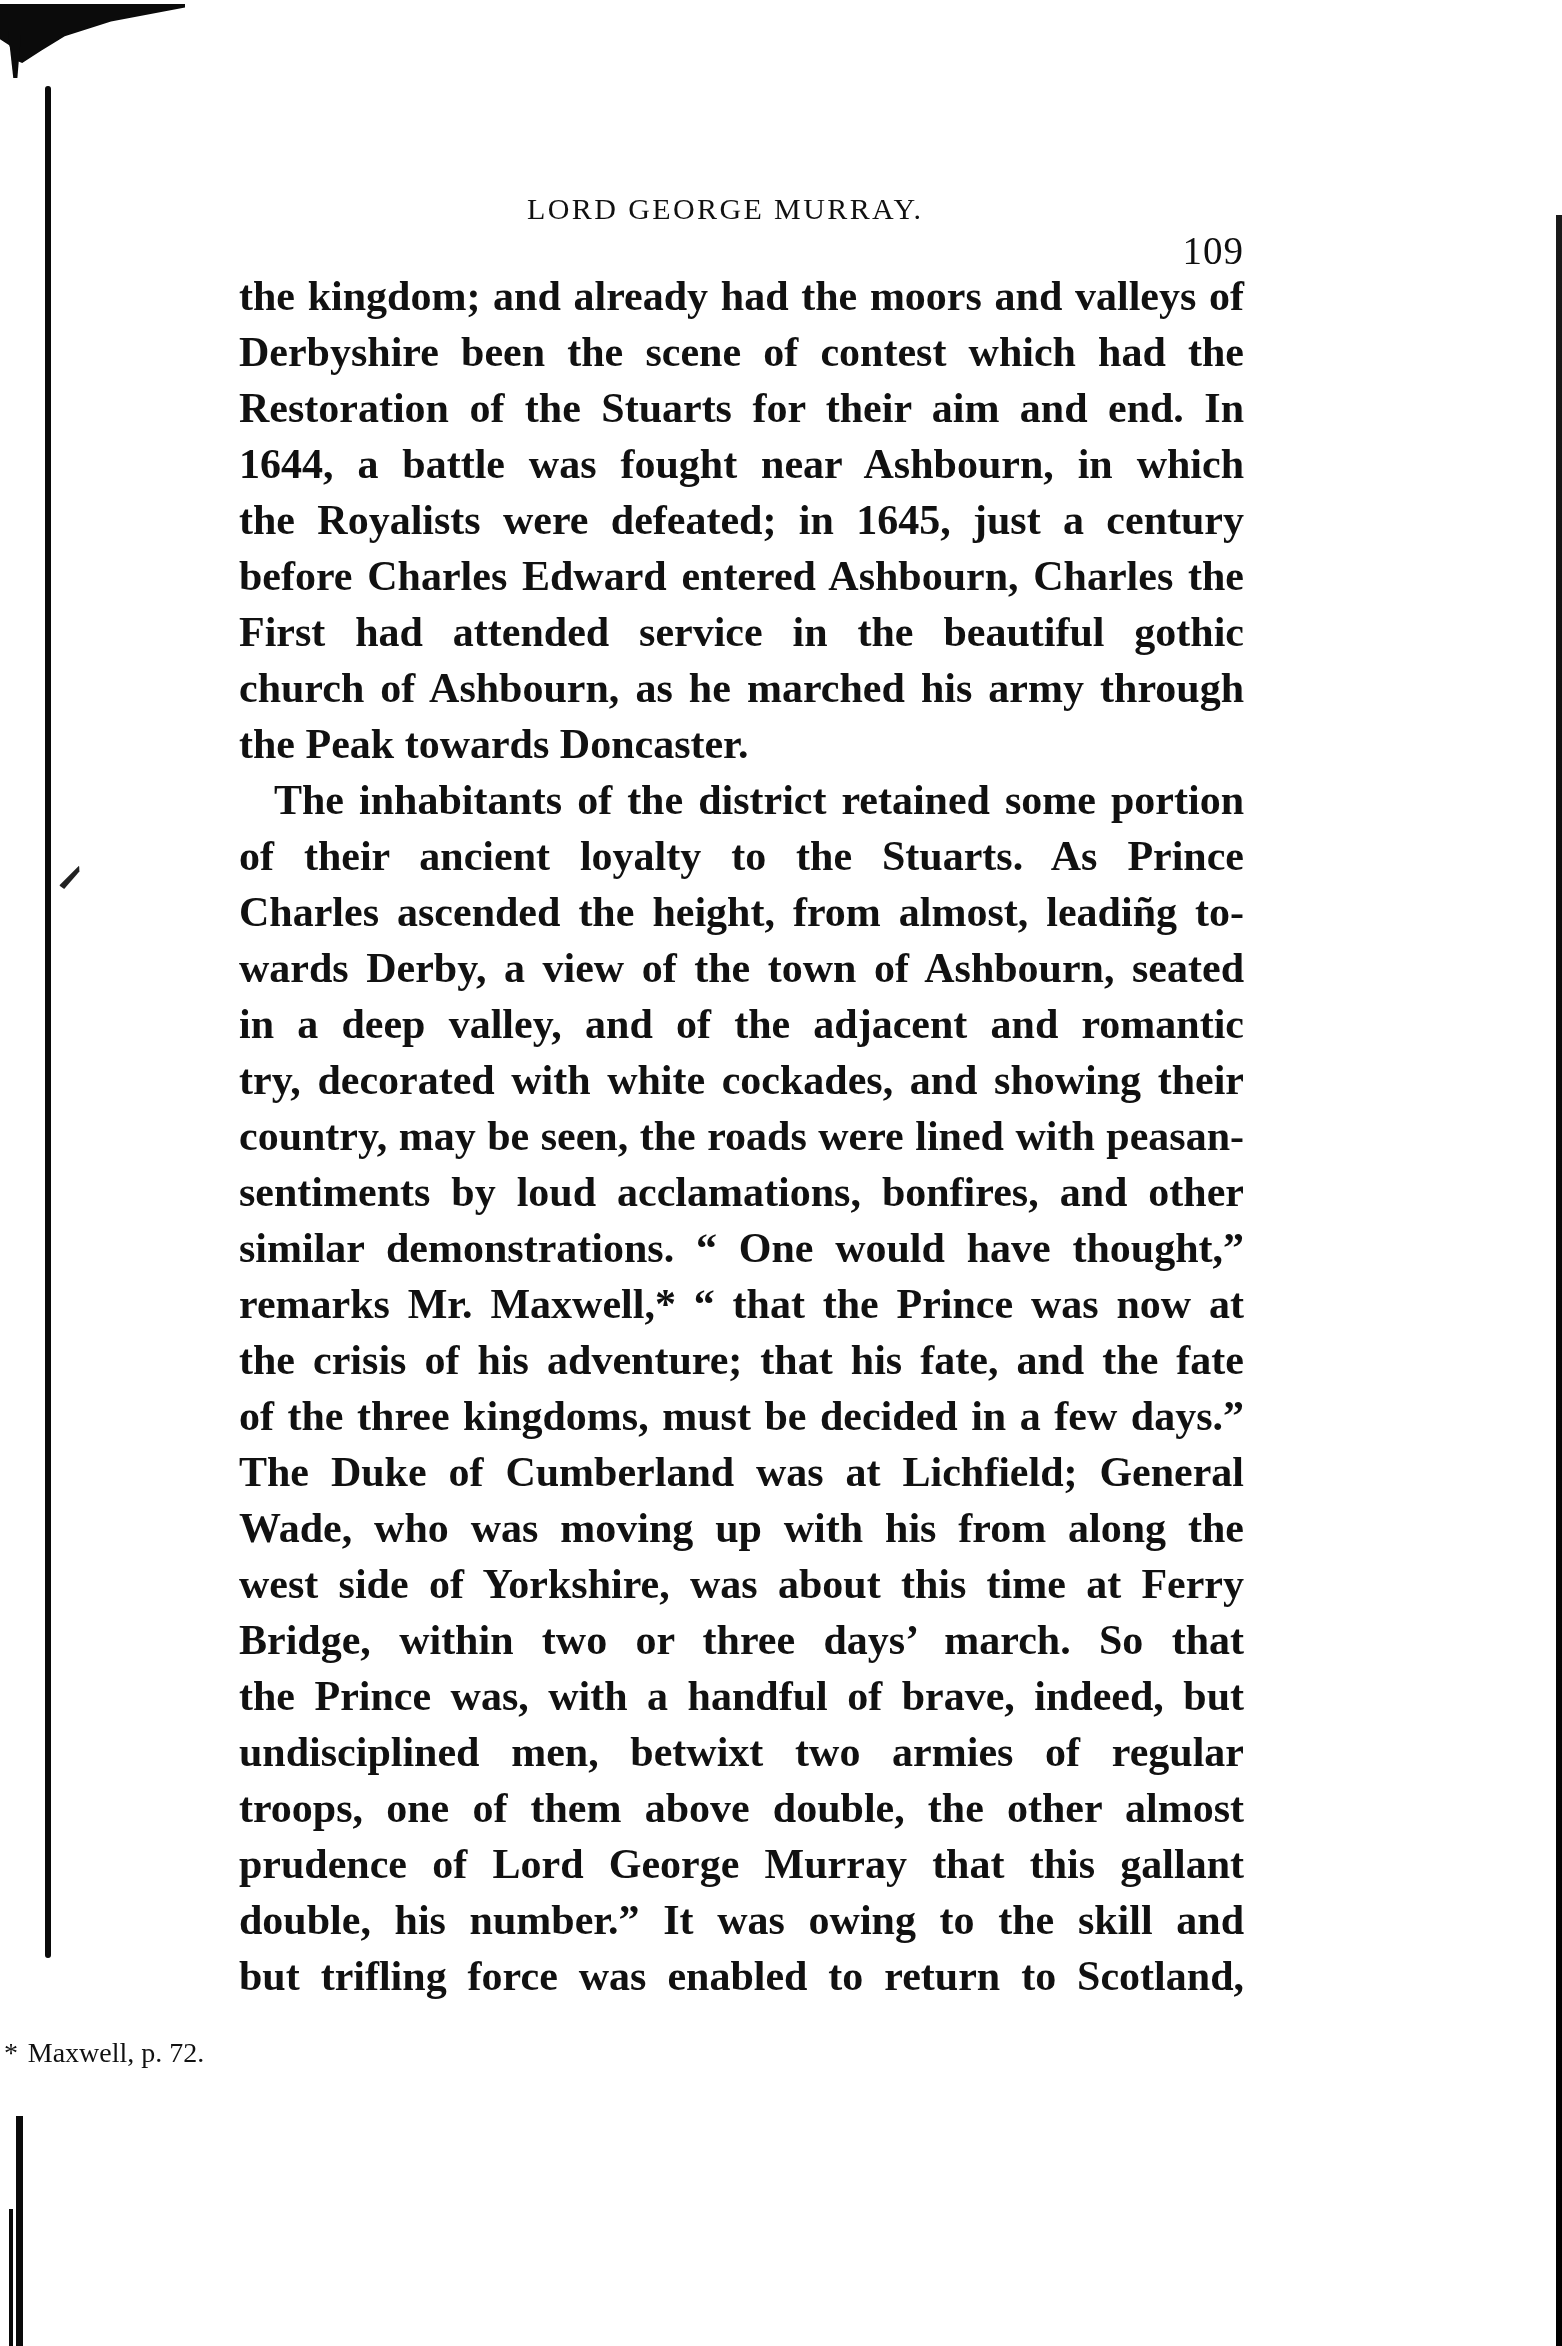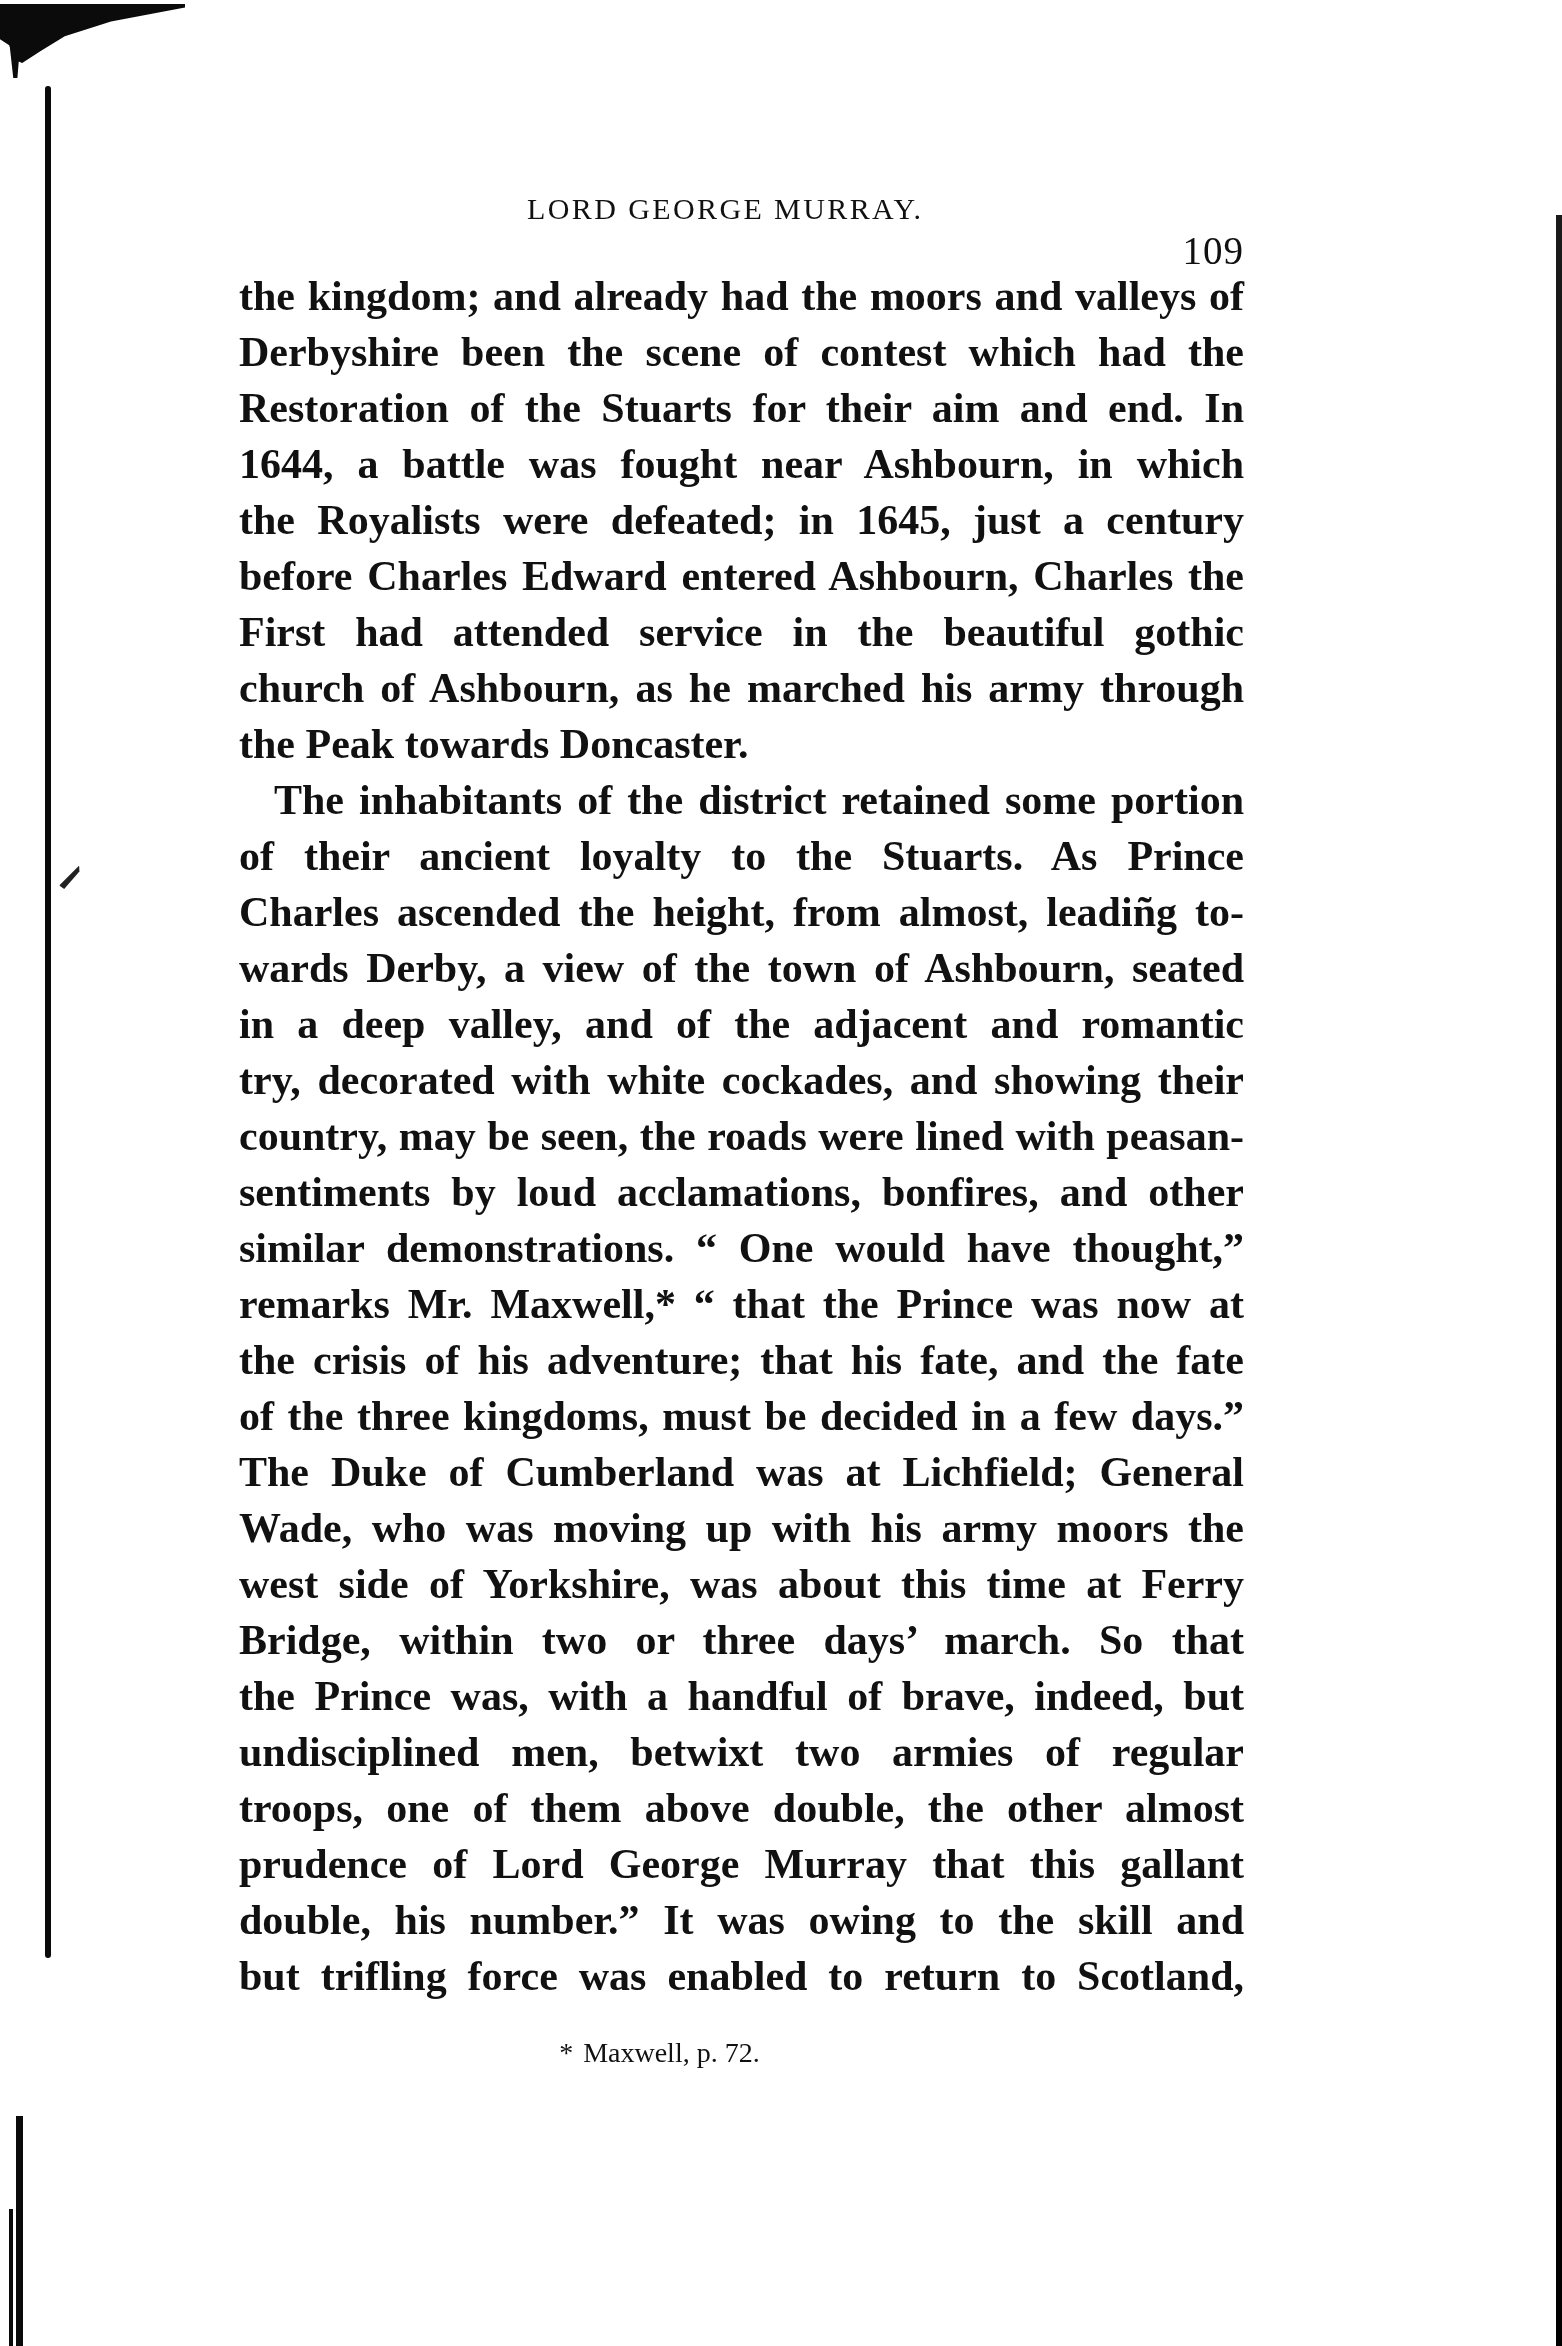--- a/index.html
+++ b/index.html
@@ -110,23 +110,23 @@
     .text-line.last {
       text-align-last: left;
     }
     .text-line.indent {
       padding-left: 35px;
     }
     
     .footnote {
       position: absolute;
       top: 2033px;
-      left: 16px;
+      left: 4px;
       width: 1287px;
-      text-align: center;
+      text-align: left;
       font-size: 28px;
       line-height: 39px;
       padding-left: 0;
     }
     .footnote-mark {
       margin-right: 9.8px;
     }
   </style>
 </head>
 <body>
@@ -163,21 +163,21 @@
       <span class="text-line">wards Derby, a view of the town of Ashbourn, seated</span>
       <span class="text-line">in a deep valley, and of the adjacent and romantic</span>
       <span class="text-line">try, decorated with white cockades, and showing their</span>
       <span class="text-line">country, may be seen, the roads were lined with peasan-</span>
       <span class="text-line">sentiments by loud acclamations, bonfires, and other</span>
       <span class="text-line">similar demonstrations. “ One would have thought,”</span>
       <span class="text-line">remarks Mr. Maxwell,* “ that the Prince was now at</span>
       <span class="text-line">the crisis of his adventure; that his fate, and the fate</span>
       <span class="text-line">of the three kingdoms, must be decided in a few days.”</span>
       <span class="text-line">The Duke of Cumberland was at Lichfield; General</span>
-      <span class="text-line">Wade, who was moving up with his army moors the</span>
+      <span class="text-line">Wade, who was moving up with his from along the</span>
       <span class="text-line">west side of Yorkshire, was about this time at Ferry</span>
       <span class="text-line">Bridge, within two or three days’ march. So that</span>
       <span class="text-line">the Prince was, with a handful of brave, indeed, but</span>
       <span class="text-line">undisciplined men, betwixt two armies of regular</span>
       <span class="text-line">troops, one of them above double, the other almost</span>
       <span class="text-line">prudence of Lord George Murray that this gallant</span>
       <span class="text-line">double, his number.” It was owing to the skill and</span>
       <span class="text-line">but trifling force was enabled to return to Scotland,</span>
     </div>
   </div>

